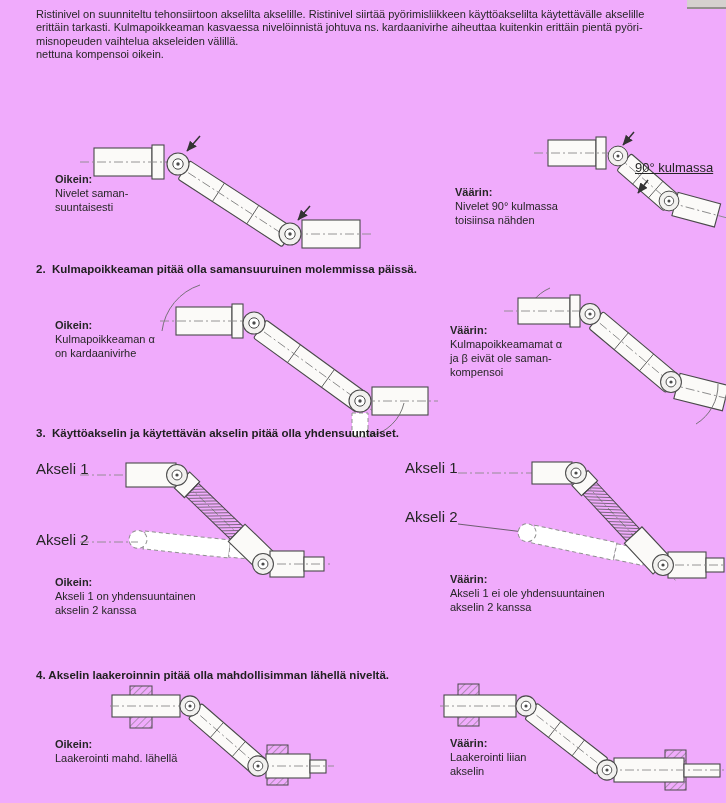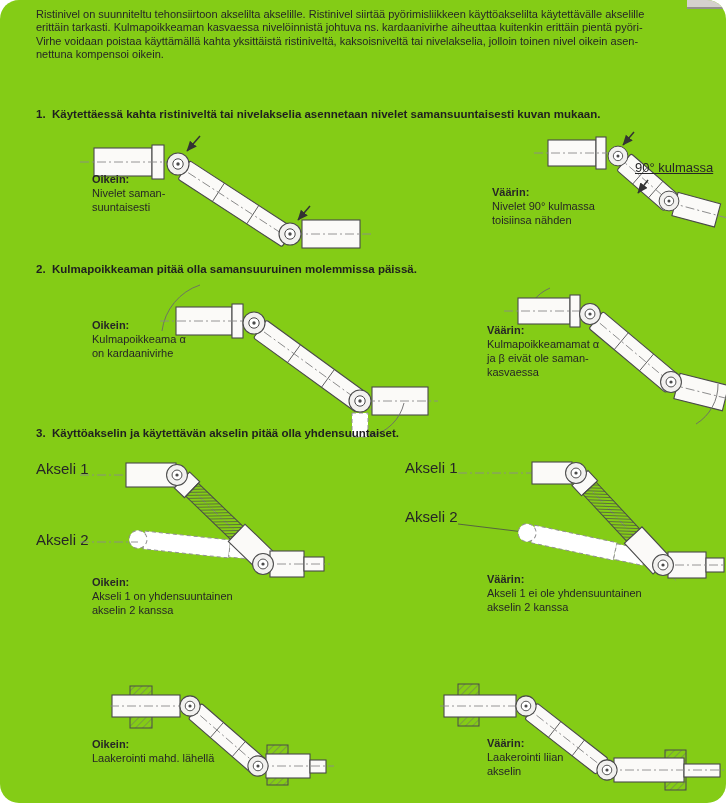--- a/index.html
+++ b/index.html
@@ -1,21 +1,21 @@
 <!DOCTYPE html>
 <html><head>
 <meta charset="utf-8">
 <style>
   html,body{margin:0;padding:0;background:#fff;}
-  #page{position:relative;width:726px;height:803px;background:#84cc16;overflow:hidden;
-        font-family:"Liberation Sans",sans-serif;color:#262626;border-radius:19px;}
+  #page{position:relative;width:726px;height:803px;background:#f0abfc;overflow:hidden;
+        font-family:"Liberation Sans",sans-serif;color:#262626;}
   .intro{position:absolute;left:36px;top:8px;width:688px;}
   .intro div{font-size:11px;line-height:13.4px;white-space:pre;}
   .hd{position:absolute;left:36px;font-size:11.5px;font-weight:bold;white-space:pre;color:#1f1f1f;}
-  .lbl{position:absolute;font-size:11px;line-height:14px;margin-left:37px;}
+  .lbl{position:absolute;font-size:11px;line-height:14px;}
   .lbl .t{font-weight:bold;}
   .axis{position:absolute;font-size:15px;line-height:13px;}
   .ann{position:absolute;font-size:13px;text-decoration:underline;}
   .d{position:absolute;}
   .st{fill:#fbfaf8;stroke:#4a4a4a;stroke-width:1.1;}
   .cl{stroke:#8a8a8a;stroke-width:.9;stroke-dasharray:9 3 2 3;fill:none;}
   .sm{stroke:#4a4a4a;stroke-width:.8;}
   .gh{stroke:#909090;stroke-width:1;stroke-dasharray:4 3;fill:#fff;}
   .arc{stroke:#6a6a6a;stroke-width:.9;fill:none;}
   .ar{stroke:#333;stroke-width:1.5;}
@@ -44,25 +44,24 @@
       </g>
       <marker id="arw" markerWidth="9" markerHeight="9" refX="6.5" refY="3" orient="auto">
         <path d="M0,0 L7,3 L0,6 Z" fill="#333"></path>
       </marker>
     </defs>
   </svg>
 
   <div class="intro">
     <div>Ristinivel on suunniteltu tehonsiirtoon akselilta akselille. Ristinivel siirtää pyörimisliikkeen käyttöakselilta käytettävälle akselille</div>
     <div>erittäin tarkasti. Kulmapoikkeaman kasvaessa nivelöinnistä johtuva ns. kardaanivirhe aiheuttaa kuitenkin erittäin pientä pyöri-</div>
-    <div>Virhe voidaan poistaa käyttämällä kahta yksittäistä ristiniveltä, kaksoisniveltä tai nivelakselia, jolloin toinen nivel oikein asen-</div>
+    <div>misnopeuden vaihtelua akseleiden välillä.</div>
     <div>nettuna kompensoi oikein.</div>
   </div>
 
-  <div class="hd" style="top:108px">1.  Käytettäessä kahta ristiniveltä tai nivelakselia asennetaan nivelet samansuuntaisesti kuvan mukaan.</div>
 
   <svg class="d" style="left:66px;top:124px" width="310" height="132">
     <rect class="st" x="28" y="24" width="58" height="28"></rect>
     <rect class="st" x="86" y="21" width="12" height="34"></rect>
     <line class="cl" x1="14" y1="38" x2="128" y2="38"></line>
     <g transform="translate(118,46) rotate(33)">
       <rect class="st" x="0" y="-11" width="124" height="22" rx="2"></rect>
       <line class="sm" x1="41" y1="-11" x2="41" y2="11"></line>
       <line class="sm" x1="82" y1="-11" x2="82" y2="11"></line>
       <line class="cl" x1="-12" y1="0" x2="136" y2="0"></line>
@@ -126,21 +125,21 @@
     <line class="gh" x1="214" y1="122" x2="214" y2="132"></line>
     <rect class="st" x="226" y="106" width="56" height="28"></rect>
     <line class="cl" x1="220" y1="120" x2="292" y2="120"></line>
     <use href="#jnt" transform="translate(108,42)"></use>
     <use href="#jnt" transform="translate(214,120)"></use>
     <path class="arc" d="M 258,122 A 44,44 0 0 1 224,155"></path>
   </svg>
 
   <div class="lbl" style="left:55px;top:318px">
     <div class="t">Oikein:</div>
-    <div>Kulmapoikkeama α</div>
+    <div>Kulmapoikkeaman α</div>
     <div>on kardaanivirhe</div>
   </div>
 
   <svg class="d" style="left:486px;top:286px" width="240" height="152">
     <path class="arc" d="M 64,2 A 44,44 0 0 0 38,36"></path>
     <rect class="st" x="32" y="12" width="52" height="26"></rect>
     <rect class="st" x="84" y="9" width="10" height="32"></rect>
     <line class="cl" x1="18" y1="25" x2="114" y2="25"></line>
     <g transform="translate(110,34) rotate(40)">
       <rect class="st" x="0" y="-11" width="100" height="22" rx="2"></rect>
@@ -155,21 +154,21 @@
     </g>
     <use href="#jnt" transform="translate(104,28) scale(.95)"></use>
     <use href="#jnt" transform="translate(185,96) scale(.95)"></use>
     <path class="arc" d="M 232,98 A 46,46 0 0 1 210,138"></path>
   </svg>
 
   <div class="lbl" style="left:450px;top:323px">
     <div class="t">Väärin:</div>
     <div>Kulmapoikkeamamat α</div>
     <div>ja β eivät ole saman-</div>
-    <div>kasvaessa</div>
+    <div>kompensoi</div>
   </div>
 
   <div class="hd" style="top:427px">3.  Käyttöakselin ja käytettävän akselin pitää olla yhdensuuntaiset.</div>
 
   <div class="axis" style="left:36px;top:462px">Akseli 1</div>
   <div class="axis" style="left:36px;top:533px">Akseli 2</div>
 
   <svg class="d" style="left:80px;top:452px" width="252" height="136">
     <line class="cl" x1="0" y1="23" x2="108" y2="23"></line>
     <rect class="st" x="46" y="11" width="50" height="24"></rect>
@@ -222,20 +221,21 @@
     <use href="#jnt" transform="translate(146,21) scale(.95)"></use>
     <use href="#jnt" transform="translate(233,113) scale(.95)"></use>
   </svg>
 
   <div class="lbl" style="left:450px;top:572px">
     <div class="t">Väärin:</div>
     <div>Akseli 1 ei ole yhdensuuntainen</div>
     <div>akselin 2 kanssa</div>
   </div>
 
+  <div class="hd" style="top:669px">4. Akselin laakeroinnin pitää olla mahdollisimman lähellä niveltä.</div>
 
   <svg class="d" style="left:110px;top:682px" width="260" height="121">
     <rect x="20" y="4" width="22" height="42" fill="url(#hatch)" stroke="#4a4a4a"></rect>
     <rect class="st" x="2" y="13" width="68" height="22"></rect>
     <line class="cl" x1="0" y1="24" x2="86" y2="24"></line>
     <g transform="translate(85,29) rotate(41)">
       <rect class="st" x="0" y="-10" width="88" height="20" rx="2"></rect>
       <line class="sm" x1="29" y1="-10" x2="29" y2="10"></line>
       <line class="sm" x1="58" y1="-10" x2="58" y2="10"></line>
       <line class="cl" x1="-10" y1="0" x2="98" y2="0"></line>

